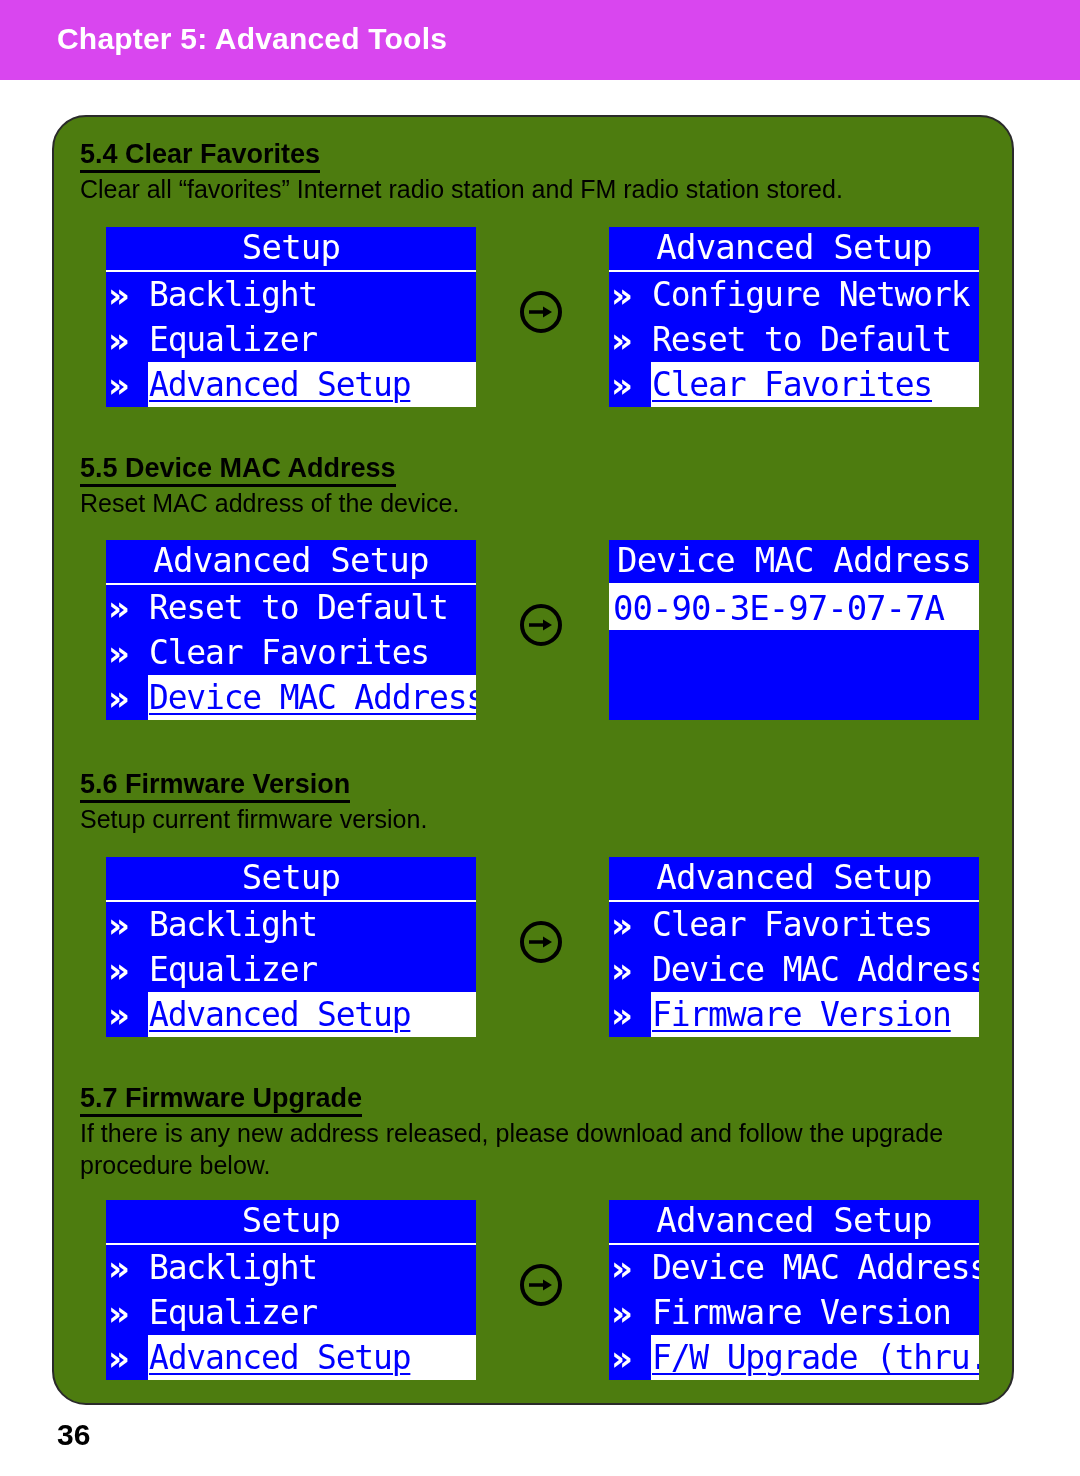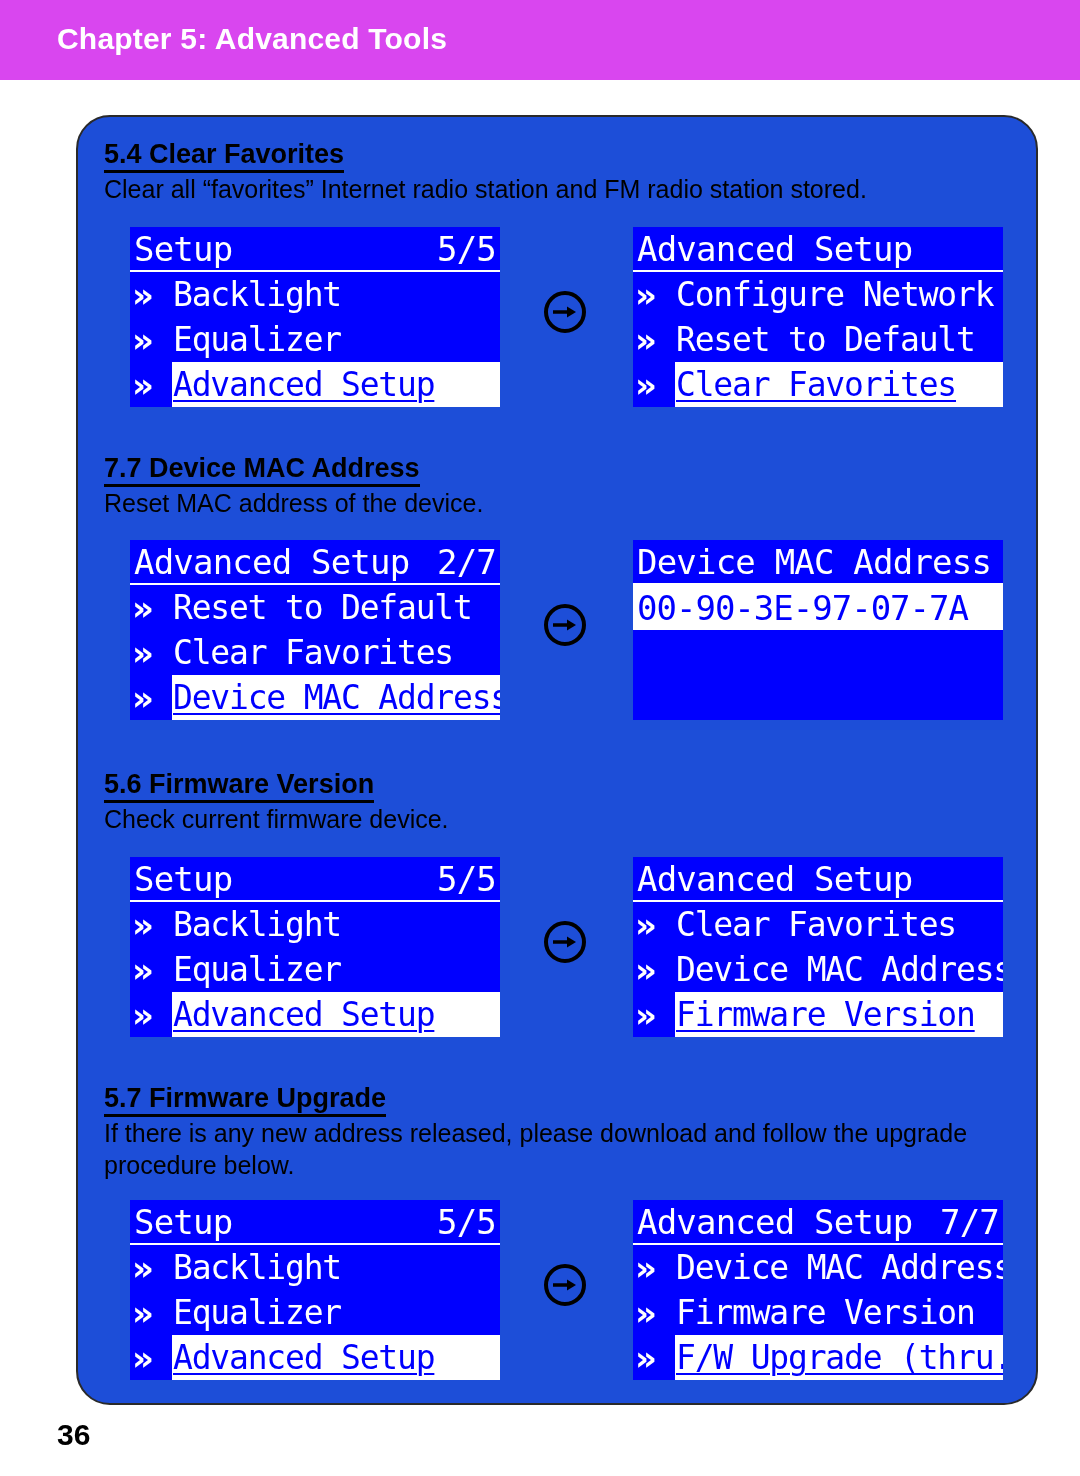--- a/index.html
+++ b/index.html
@@ -30,28 +30,28 @@
     color: #ffffff;
     font-size: 30px;
     font-weight: bold;
     letter-spacing: 0.2px;
     white-space: nowrap;
   }
 
   
   .content-panel {
     position: absolute;
-    left: 76px;
+    left: 52px;
     top: 115px;
     width: 962px;
     height: 1290px;
     border: 2px solid #2a2a2a;
     border-radius: 34px;
     box-sizing: border-box;
-    background: #1d4ed8;
+    background: #4d7c0f;
   }
 
   
   .section {
     position: absolute;
     left: 26px;
     width: 910px;
   }
   .section-heading {
     font-size: 27px;
@@ -101,20 +101,21 @@
   
   .lcd-title {
     color: #ffffff;
     font-size: 34px;
     font-family: "DejaVu Sans Mono", monospace;
     letter-spacing: -0.8px;
     padding-left: 4px;
     justify-content: space-between;
     border-bottom: 2px solid #ffffff;
     padding-right: 4px;
+    flex-direction: column;
   }
   .lcd-title .pg {
     font-family: "DejaVu Sans Mono", monospace;
   }
 
   
   .lcd-item {
     color: #ffffff;
     font-size: 33px;
     font-family: "DejaVu Sans Mono", monospace;
@@ -233,21 +234,21 @@
         <span class="item-text">Reset to Default</span>
       </div>
       <div class="lcd-line lcd-item selected">
         <span class="chev">»</span>
         <span class="item-text">Clear Favorites</span>
       </div>
     </div>
   </div>
 
   <div class="section" style="top:336px;">
-    <div class="section-heading">7.7 Device MAC Address</div>
+    <div class="section-heading">5.5 Device MAC Address</div>
     <div class="section-desc">Reset MAC address of the device.</div>
   </div>
   <div class="screen-row" style="top:423px;">
     <div class="lcd left">
       <div class="lcd-line lcd-title">
         <span>Advanced Setup</span>
         <span class="pg">2/7</span>
       </div>
       <div class="lcd-line lcd-item">
         <span class="chev">»</span>
@@ -277,21 +278,21 @@
         <span class="pg"></span>
       </div>
       <div class="lcd-line lcd-value">00-90-3E-97-07-7A</div>
       <div class="lcd-line lcd-blank"></div>
       <div class="lcd-line lcd-blank"></div>
     </div>
   </div>
 
   <div class="section" style="top:652px;">
     <div class="section-heading">5.6 Firmware Version</div>
-    <div class="section-desc">Check current firmware device.</div>
+    <div class="section-desc">Setup current firmware version.</div>
   </div>
   <div class="screen-row" style="top:740px;">
     <div class="lcd left">
       <div class="lcd-line lcd-title">
         <span>Setup</span>
         <span class="pg">5/5</span>
       </div>
       <div class="lcd-line lcd-item">
         <span class="chev">»</span>
         <span class="item-text">Backlight</span>

